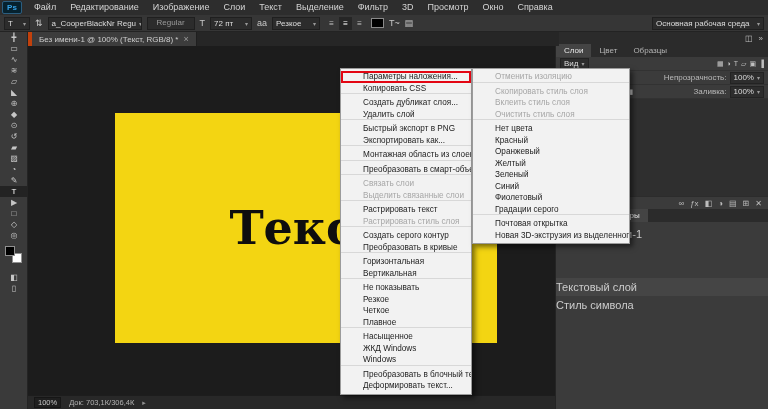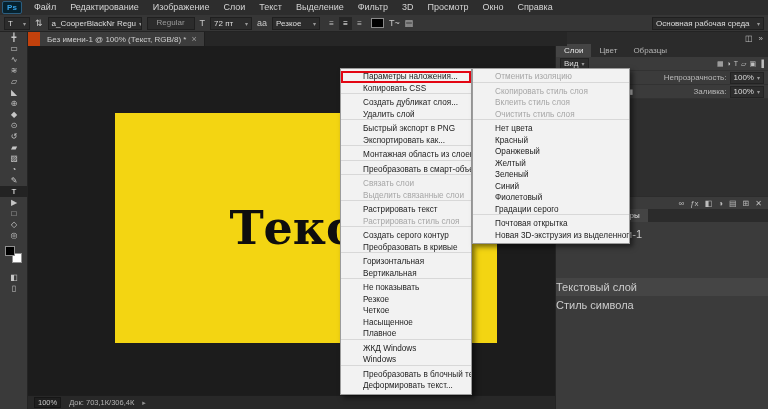--- a/index.html
+++ b/index.html
@@ -41,21 +41,21 @@
   .tool { width:28px; height:11px; display:flex; align-items:center; justify-content:center;
           font-size:8px; color:#c6c6c6; }
   .tool.active { background:#232323; color:#ffffff; }
   .swatches { position:relative; height:22px; margin-top:5px; }
   .sw { position:absolute; width:10px; height:10px; border:1px solid #909090; }
   .sw-fg { left:5px; top:0; background:#000000; z-index:2; }
   .sw-bg { left:12px; top:7px; background:#ffffff; z-index:1; }
   .tool-extra { margin-top:4px; }
 
   
-  .tabbar { position:absolute; left:40px; top:32px; width:527px; height:14px; background:#262626;
+  .tabbar { position:absolute; left:32px; top:32px; width:527px; height:14px; background:#262626;
             display:flex; z-index:20; }
   .doctab { height:14px; background:#3c3c3c; color:#cfcfcf; font-size:8px; display:flex;
             align-items:center; gap:5px; padding:0 7px; border-right:1px solid #1f1f1f; white-space:nowrap; }
   .doctab .close { color:#9a9a9a; font-size:9px; }
 
   
   .canvas { position:absolute; left:28px; top:46px; width:527px; height:349px; background:#1c1c1c; z-index:1; }
   .art { position:absolute; left:87px; top:67px; width:382px; height:230px; background:#f3d512;
          display:flex; align-items:center; justify-content:center; }
   .art-text { font-family:"DejaVu Serif", serif; font-weight:bold; font-size:46px; color:#0e0e0e; }
@@ -325,22 +325,22 @@
       <div class="mitem disabled sep">Выделить связанные слои</div>
       <div class="mitem">Растрировать текст</div>
       <div class="mitem disabled sep">Растрировать стиль слоя</div>
       <div class="mitem">Создать серого контур</div>
       <div class="mitem sep">Преобразовать в кривые</div>
       <div class="mitem">Горизонтальная</div>
       <div class="mitem sep">Вертикальная</div>
       <div class="mitem">Не показывать</div>
       <div class="mitem">Резкое</div>
       <div class="mitem">Четкое</div>
+      <div class="mitem sep">Плавное</div>
       <div class="mitem">Насыщенное</div>
-      <div class="mitem sep">Плавное</div>
       <div class="mitem">ЖКД Windows</div>
       <div class="mitem sep">Windows</div>
       <div class="mitem">Преобразовать в блочный текст</div>
       <div class="mitem">Деформировать текст...</div>
     </div>
 
   <div class="menu menu2">
 
   <div class="mitem disabled sep">Отменить изоляцию</div>
       <div class="mitem disabled">Скопировать стиль слоя</div>

